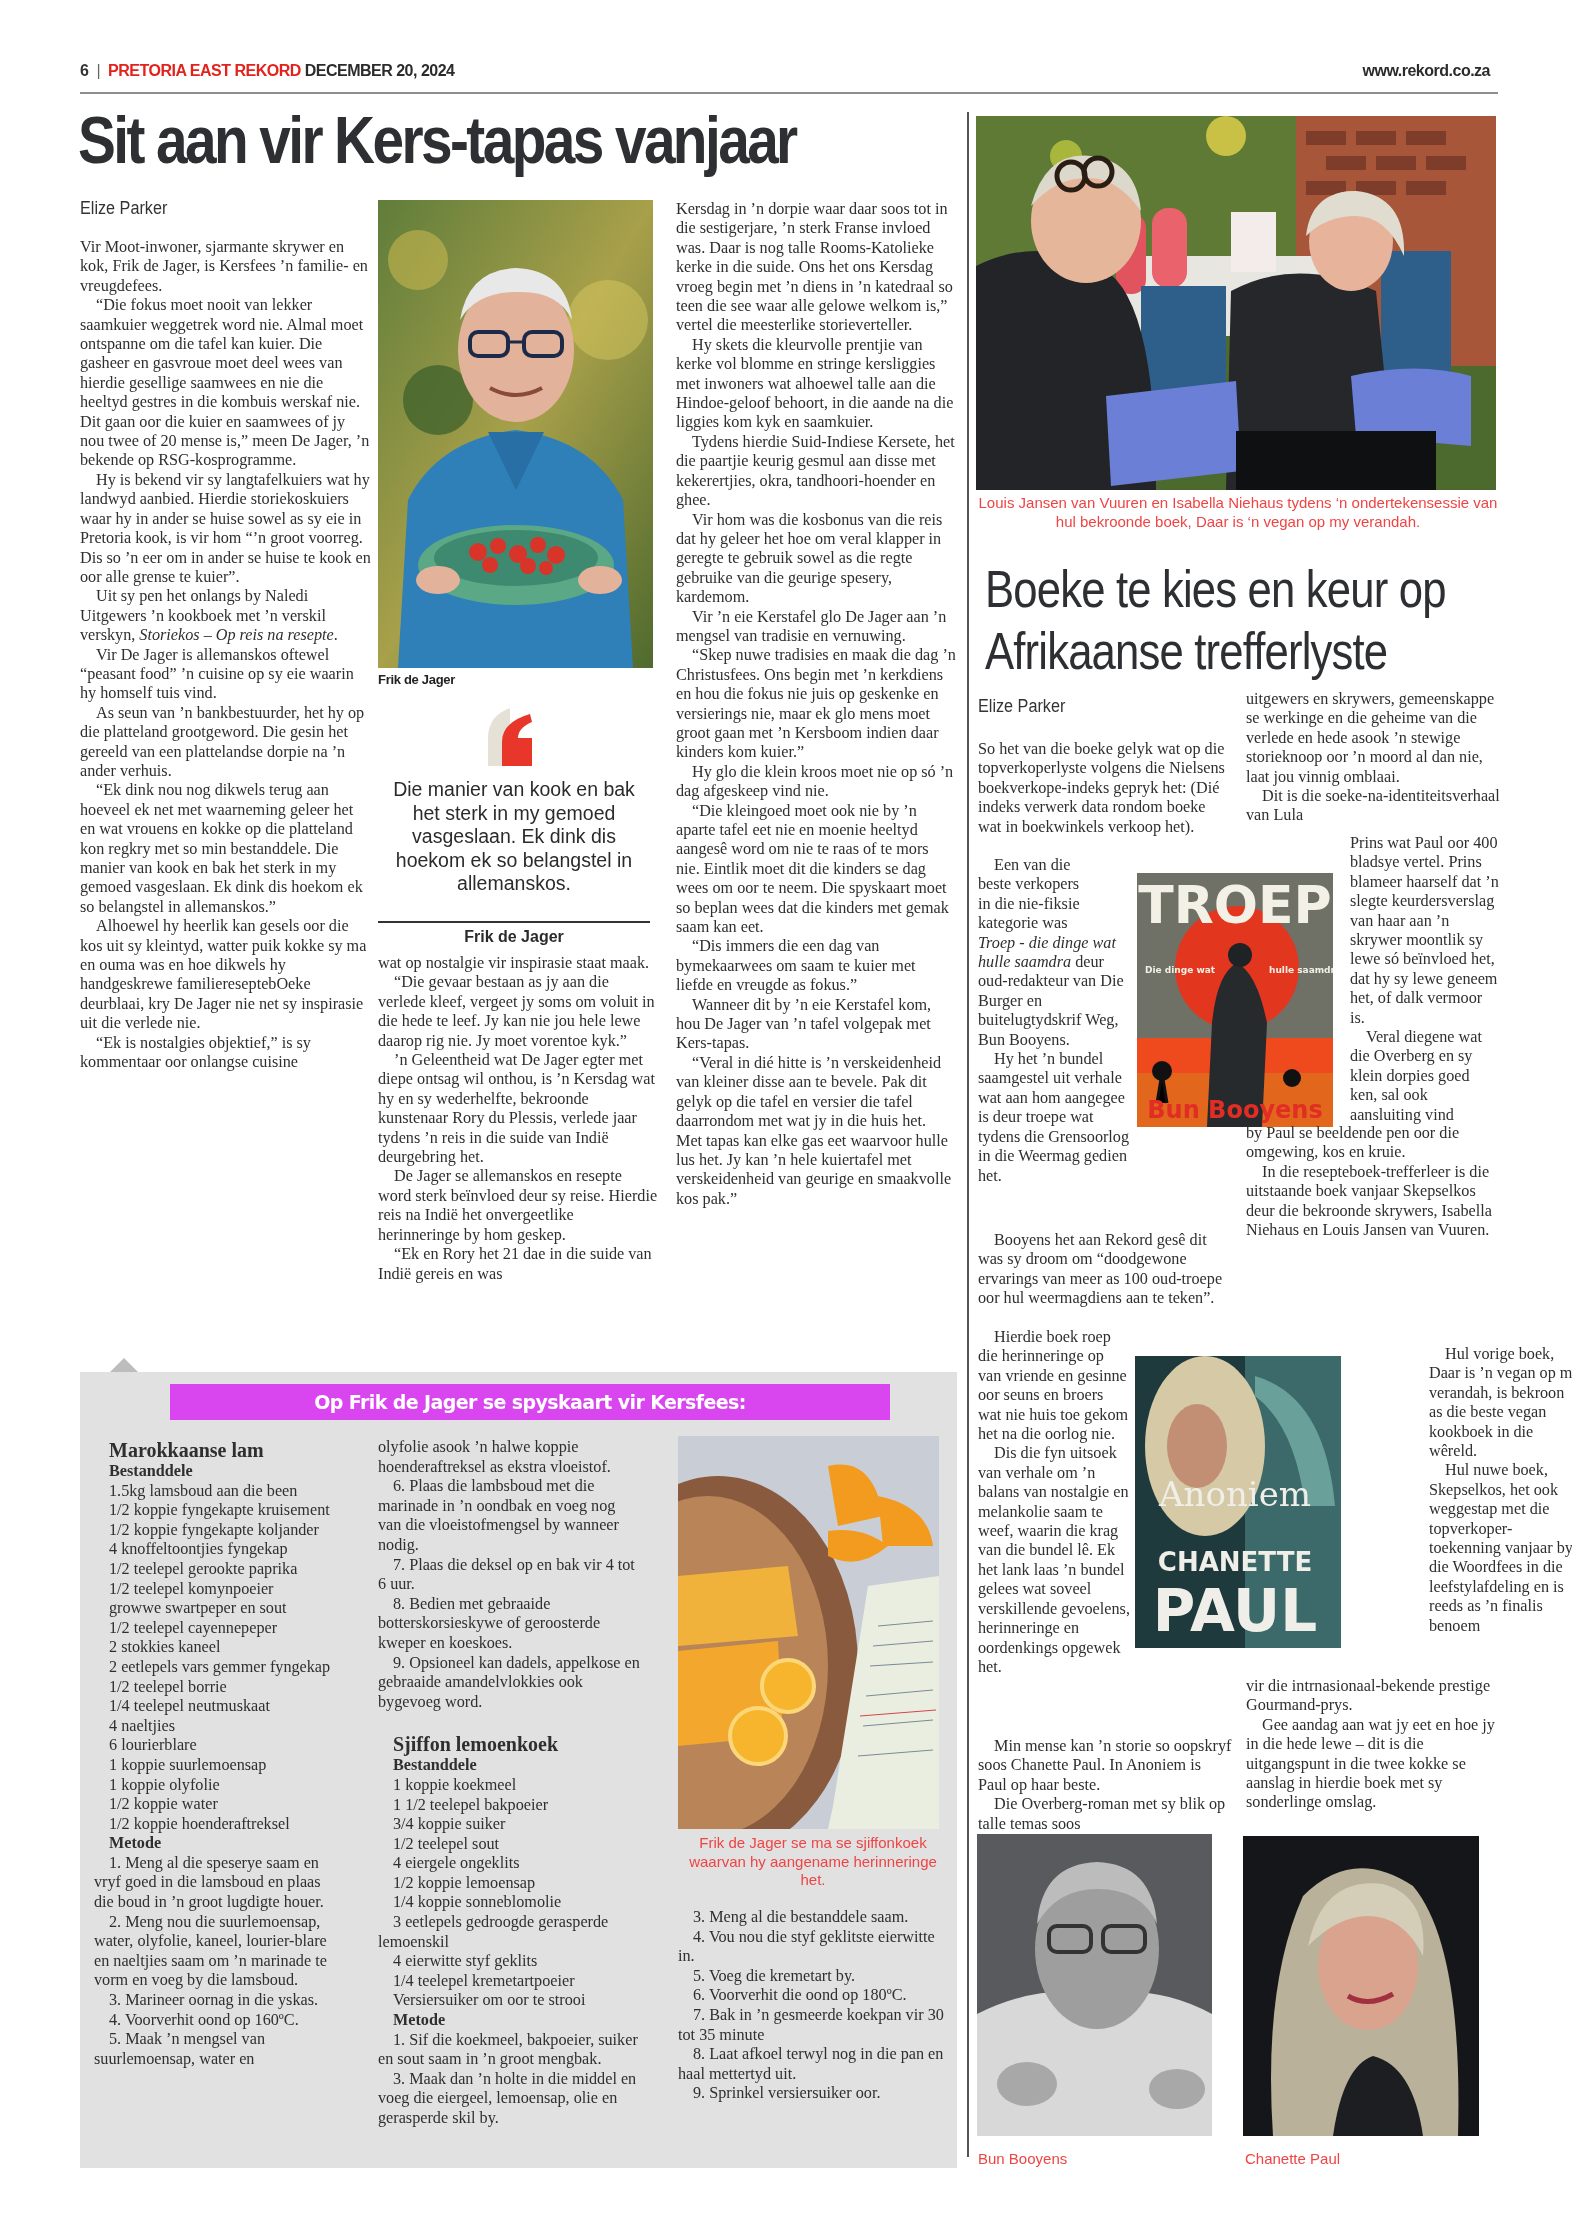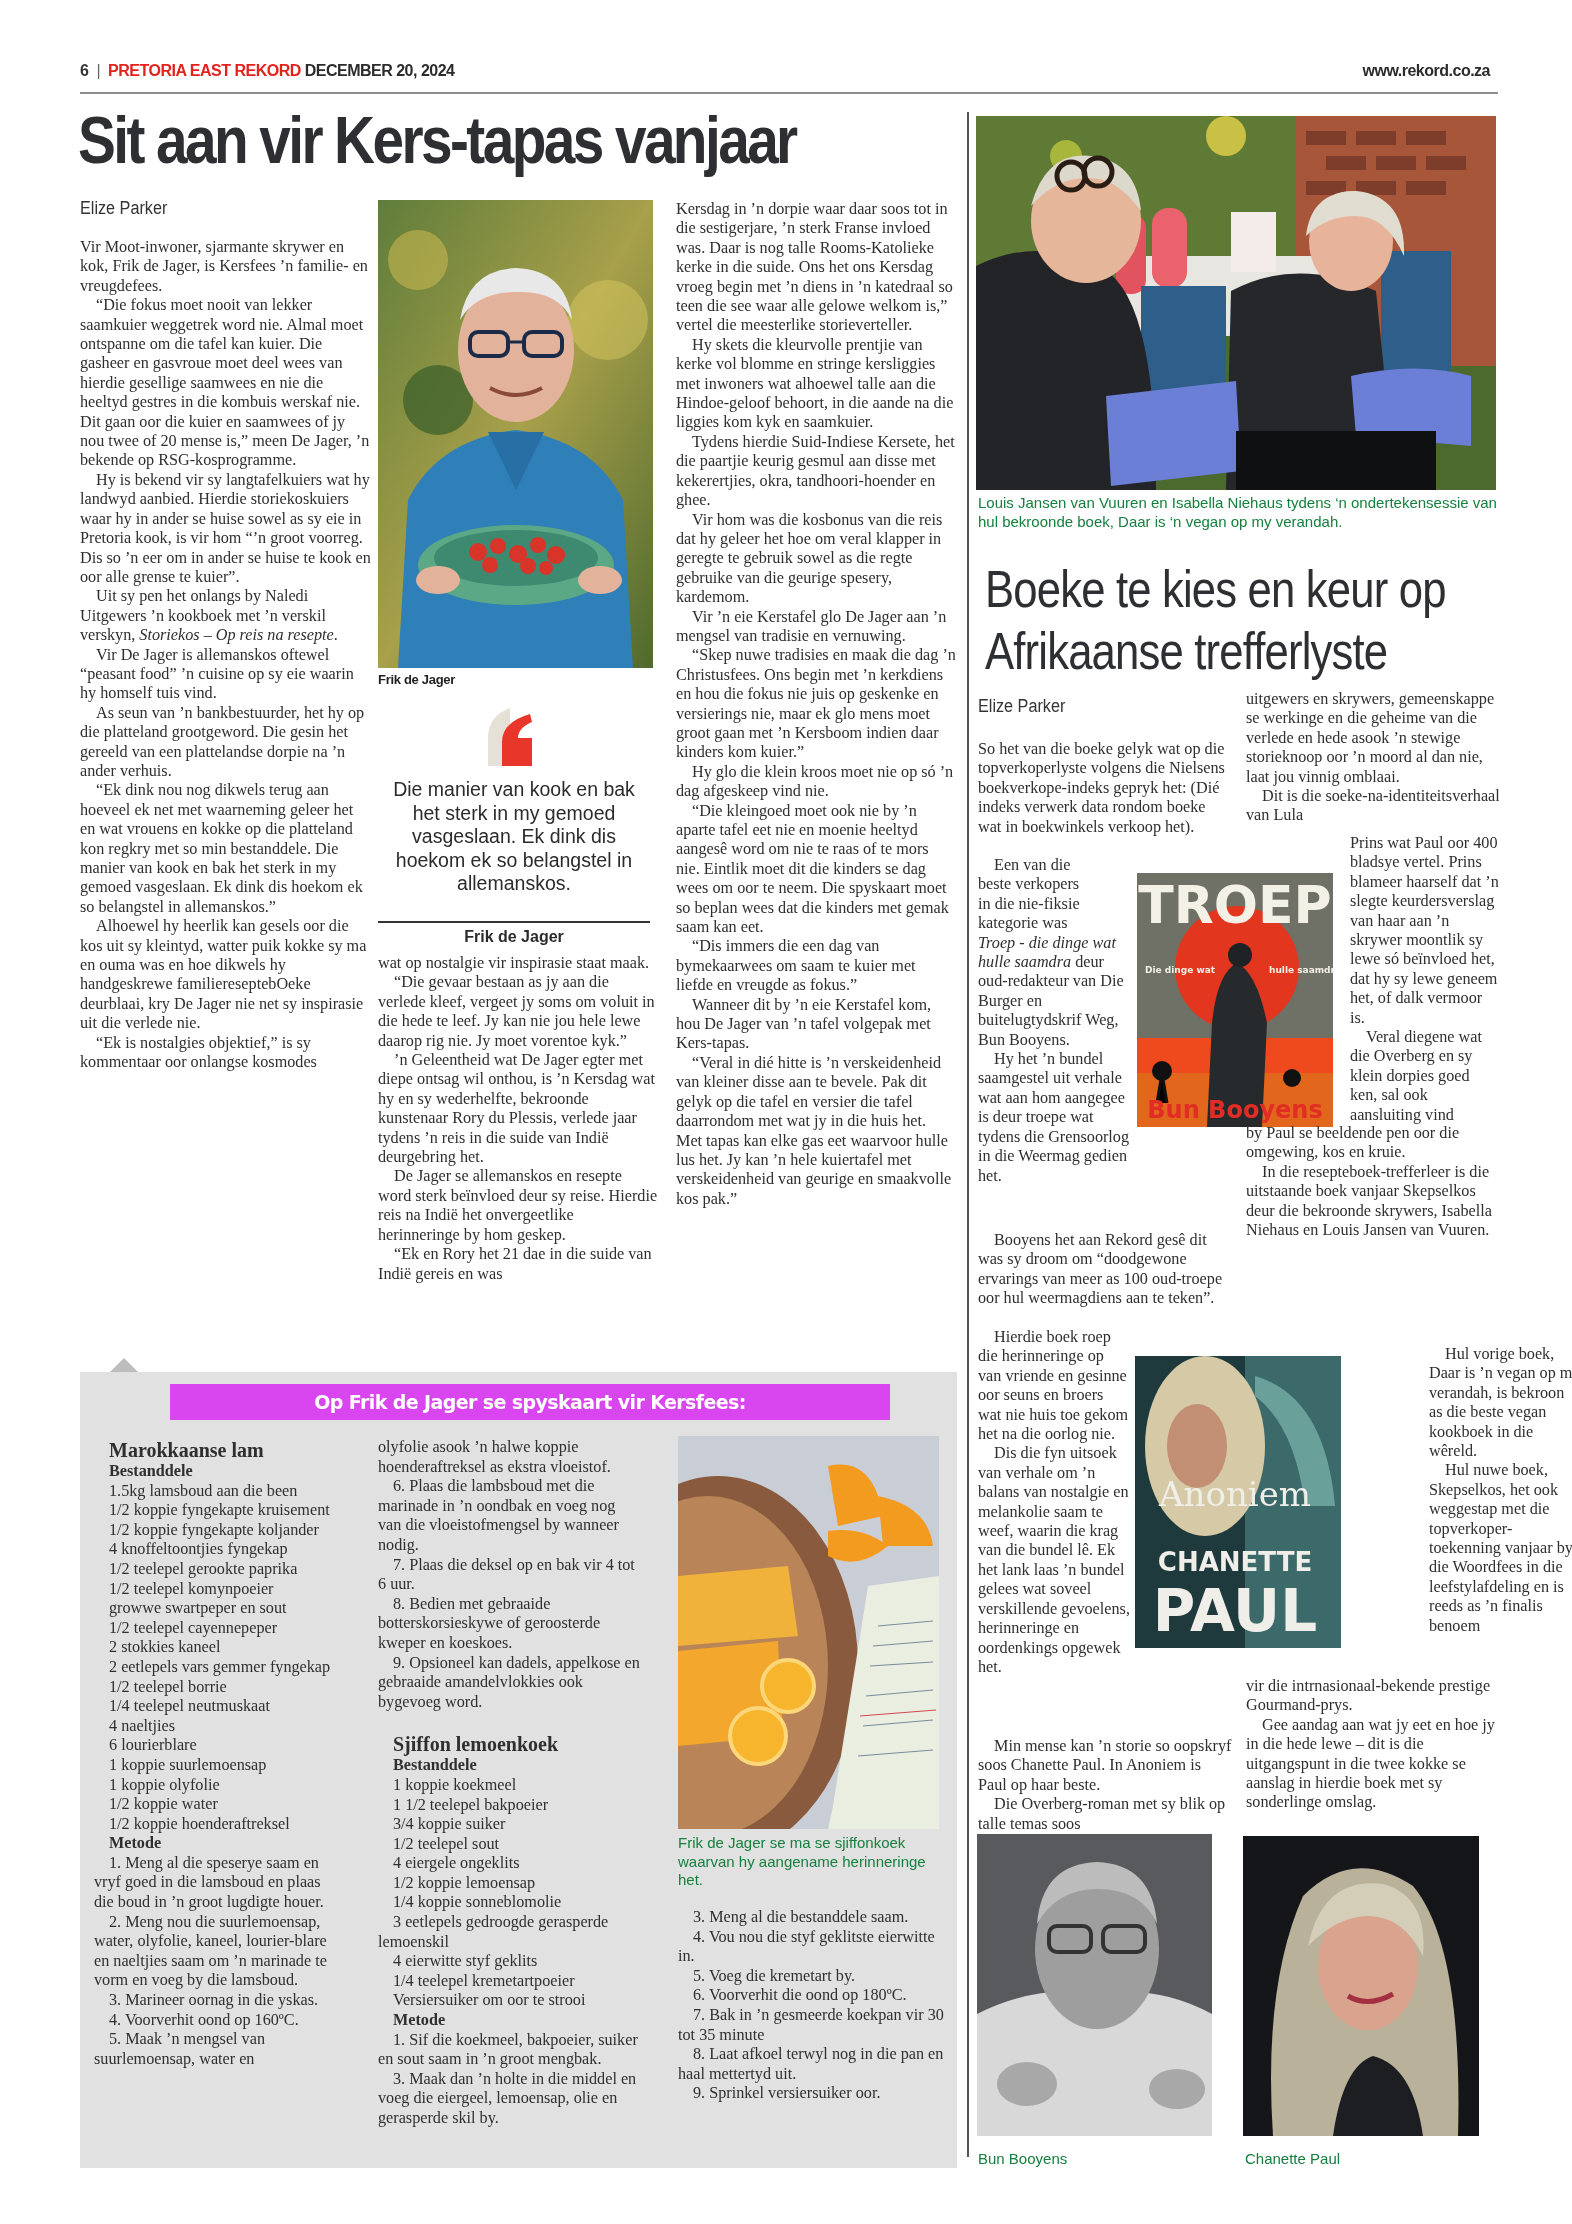--- a/index.html
+++ b/index.html
@@ -26,21 +26,21 @@
   .pq-rule { left: 378px; top: 921px; width: 272px; height: 2px; background: #333; }
   .pq-attr { left: 378px; top: 928px; width: 272px; text-align: center; font-family: "Liberation Sans", sans-serif; font-weight: 700; font-size: 16px; color: #2b2b2b; }
   .recipe-box { left: 80px; top: 1372px; width: 877px; height: 796px; background: #e1e1e2; }
   .recipe-notch { left: 110px; top: 1358px; width: 0; height: 0; border-left: 14px solid transparent; border-right: 14px solid transparent; border-bottom: 14px solid #bdbdbd; }
   .green-banner { left: 170px; top: 1384px; width: 720px; height: 36px; background: #d946ef; color: #fff; font-family: "DejaVu Sans", sans-serif; font-weight: 700; font-size: 19px; line-height: 36px; text-align: center; letter-spacing: -0.6px; }
   .rcol { font-size: 16.2px; line-height: 19.6px; color: #2f2f2f; }
   .rcol .title { font-weight: 700; font-size: 20px; line-height: 24px; padding-left: 15px; }
   .rcol .sub { font-weight: 700; padding-left: 15px; }
   .rcol .ing { padding-left: 15px; }
   .rcol .wrap { text-indent: 15px; }
-  .caption { font-family: "Liberation Sans", sans-serif; font-size: 15px; line-height: 18.5px; color: #15803d; }
+  .caption { font-family: "Liberation Sans", sans-serif; font-size: 15px; line-height: 18.5px; color: #ef4444; text-align: center; }
   .headline2 { left: 985px; top: 558px; width: 520px; font-family: "Liberation Sans", sans-serif; font-size: 52px; line-height: 62px; color: #2d2f33; letter-spacing: -1px; transform: scaleX(0.84); transform-origin: left top; white-space: nowrap; }
 </style>
 </head>
 <body>
 
 <div class="abs masthead">
   <span class="pg">6</span><span class="sep">|</span><span class="paper">PRETORIA EAST REKORD</span>
   <span class="date">DECEMBER 20, 2024</span>
   <span class="url">www.rekord.co.za</span>
 </div>
@@ -52,21 +52,21 @@
 
 <div class="abs col" style="left:80px;top:238px;width:292px;">
   <p class="noindent">Vir Moot-inwoner, sjarmante skrywer en kok, Frik de Jager, is Kersfees ’n familie- en vreugdefees.</p>
   <p>“Die fokus moet nooit van lekker saamkuier weggetrek word nie. Almal moet ontspanne om die tafel kan kuier. Die gasheer en gasvroue moet deel wees van hierdie gesellige saamwees en nie die heeltyd gestres in die kombuis werskaf nie. Dit gaan oor die kuier en saamwees of jy nou twee of 20 mense is,” meen De Jager, ’n bekende op RSG-kosprogramme.</p>
   <p>Hy is bekend vir sy langtafelkuiers wat hy landwyd aanbied. Hierdie storiekoskuiers waar hy in ander se huise sowel as sy eie in Pretoria kook, is vir hom “’n groot voorreg. Dis so ’n eer om in ander se huise te kook en oor alle grense te kuier”.</p>
   <p><span>Uit sy pen het onlangs by Naledi Uitgewers ’n kookboek met ’n verskil verskyn, </span><i>Storiekos – Op reis na resepte</i>.</p>
   <p>Vir De Jager is allemanskos oftewel “peasant food” ’n cuisine op sy eie waarin hy homself tuis vind.</p>
   <p>As seun van ’n bankbestuurder, het hy op die platteland grootgeword. Die gesin het gereeld van een plattelandse dorpie na ’n ander verhuis.</p>
   <p>“Ek dink nou nog dikwels terug aan hoeveel ek net met waarneming geleer het en wat vrouens en kokke op die platteland kon regkry met so min bestanddele. Die manier van kook en bak het sterk in my gemoed vasgeslaan. Ek dink dis hoekom ek so belangstel in allemanskos.”</p>
   <p>Alhoewel hy heerlik kan gesels oor die kos uit sy kleintyd, watter puik kokke sy ma en ouma was en hoe dikwels hy handgeskrewe familiereseptebOeke deurblaai, kry De Jager nie net sy inspirasie uit die verlede nie.</p>
-  <p>“Ek is nostalgies objektief,” is sy kommentaar oor onlangse kosmodes</p>
+  <p>“Ek is nostalgies objektief,” is sy kommentaar oor onlangse cuisine</p>
 </div>
 
 <div class="abs photo" style="left:378px;top:200px;width:275px;height:468px;">
   <svg width="275" height="468" viewBox="0 0 275 468">
     <defs>
       <linearGradient id="bgg" x1="0" y1="0" x2="1" y2="1">
           <stop offset="0" stop-color="#5f7d3a"></stop>
           <stop offset="0.5" stop-color="#a8a04a"></stop>
           <stop offset="1" stop-color="#4f6a2e"></stop>
         </linearGradient>

